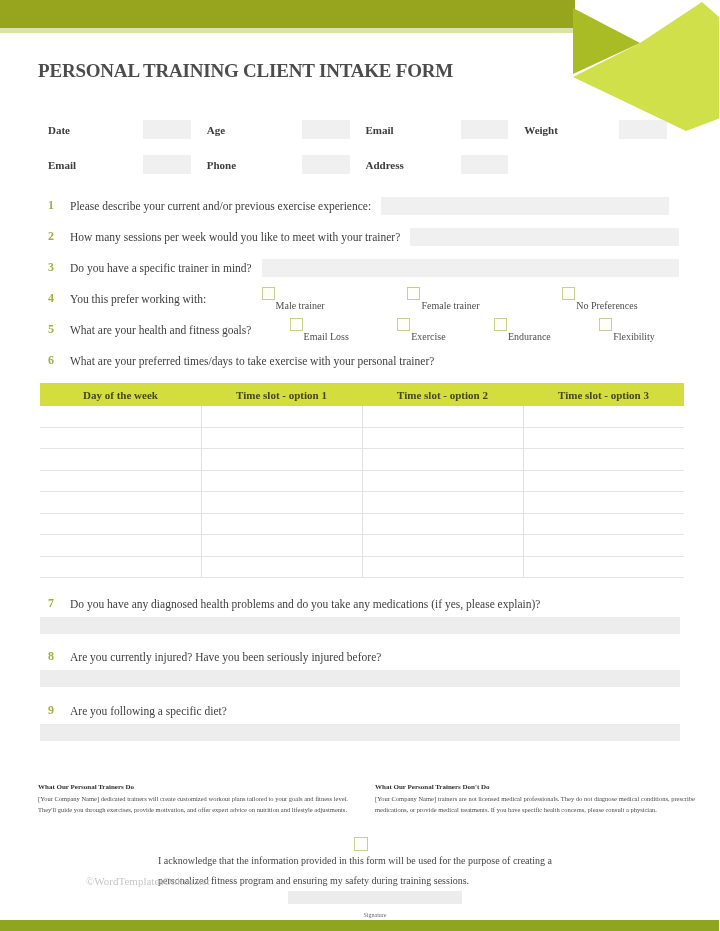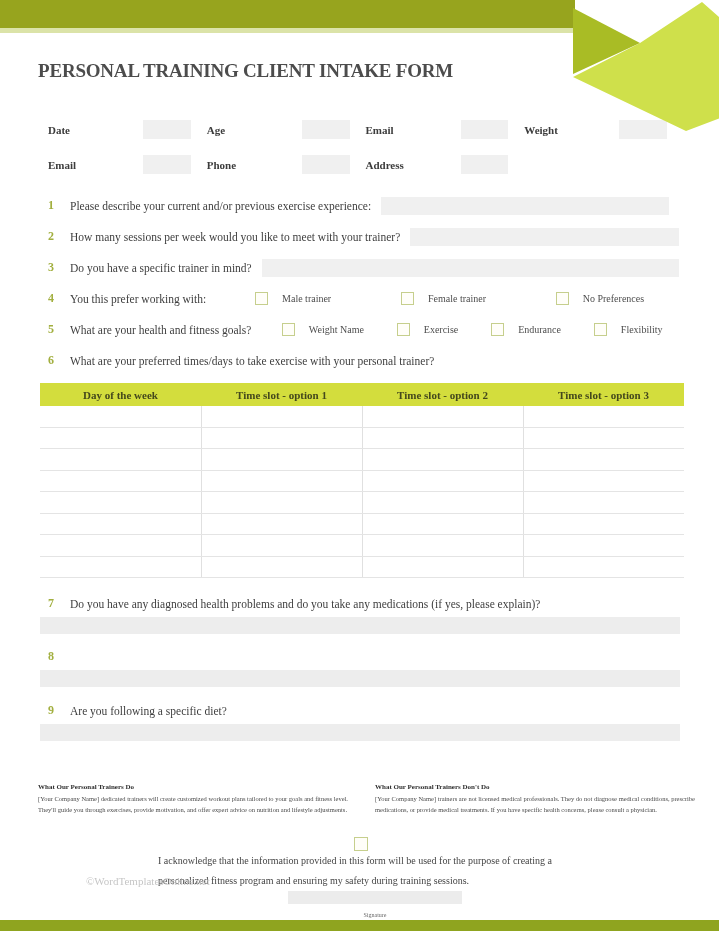--- a/index.html
+++ b/index.html
@@ -24,21 +24,21 @@
   .field-label{width:95px;font-size:11px;font-weight:bold;color:#3c3c3c;flex:0 0 95px;}
   .field-input{flex:1;height:19px;background:#f0f0f0;}
   
   .questions{margin:22px 40px 0 48px;}
   .q-row{display:flex;align-items:center;height:19px;margin-bottom:12px;}
   .q-num{flex:0 0 22px;font-size:12px;font-weight:bold;color:#a2af3f;}
   .q-text{font-size:11.5px;color:#3e3e3e;white-space:nowrap;}
   .q-inline-input{flex:1;height:18px;background:#f0f0f0;margin-left:10px;}
   .q-inline-input.short{margin-right:10px;}
   .q-options{flex:1;display:flex;justify-content:space-around;align-items:center;margin-left:14px;}
-  .opt{display:flex;align-items:center;}
+  .opt{display:flex;flex-direction:column;}
   .checkbox{width:11px;height:11px;border:1px solid #c6cf8d;background:#fffef9;display:inline-block;}
   .opt-label{font-size:10px;color:#4d4d4d;margin-left:14px;white-space:nowrap;}
   
   .schedule{margin:13px 36px 0 40px;width:644px;border-collapse:collapse;table-layout:fixed;}
   .schedule th{
     background:#d3dd3d;color:#44481c;font-size:11px;font-weight:bold;
     height:23px;text-align:center;padding:0;margin-left:33px;
   }
   .schedule td{height:20.5px;padding:0;border-bottom:1px solid #e4e4e4;}
   .schedule td + td{border-left:1px solid #e0e0e0;}
@@ -140,21 +140,21 @@
           <span class="opt-label">No Preferences</span>
         </span>
       </div>
     </div>
     <div class="q-row">
       <span class="q-num">5</span>
       <span class="q-text">What are your health and fitness goals?</span>
       <div class="q-options">
         <span class="opt">
           <span class="checkbox"></span>
-          <span class="opt-label">Weight Name</span>
+          <span class="opt-label">Email Loss</span>
         </span>
         <span class="opt">
           <span class="checkbox"></span>
           <span class="opt-label">Exercise</span>
         </span>
         <span class="opt">
           <span class="checkbox"></span>
           <span class="opt-label">Endurance</span>
         </span>
         <span class="opt">
@@ -234,20 +234,21 @@
     <div class="q-row">
       <span class="q-num">7</span>
       <span class="q-text">Do you have any diagnosed health problems and do you take any medications (if yes, please explain)?</span>
     </div>
   </div>
   <div class="q-wide-input"></div>
 
   <div class="q-block" style="margin-top:13px;">
     <div class="q-row">
       <span class="q-num">8</span>
+      <span class="q-text">Are you currently injured? Have you been seriously injured before?</span>
     </div>
   </div>
   <div class="q-wide-input"></div>
 
   <div class="q-block" style="margin-top:14px;">
     <div class="q-row">
       <span class="q-num">9</span>
       <span class="q-text">Are you following a specific diet?</span>
     </div>
   </div>

